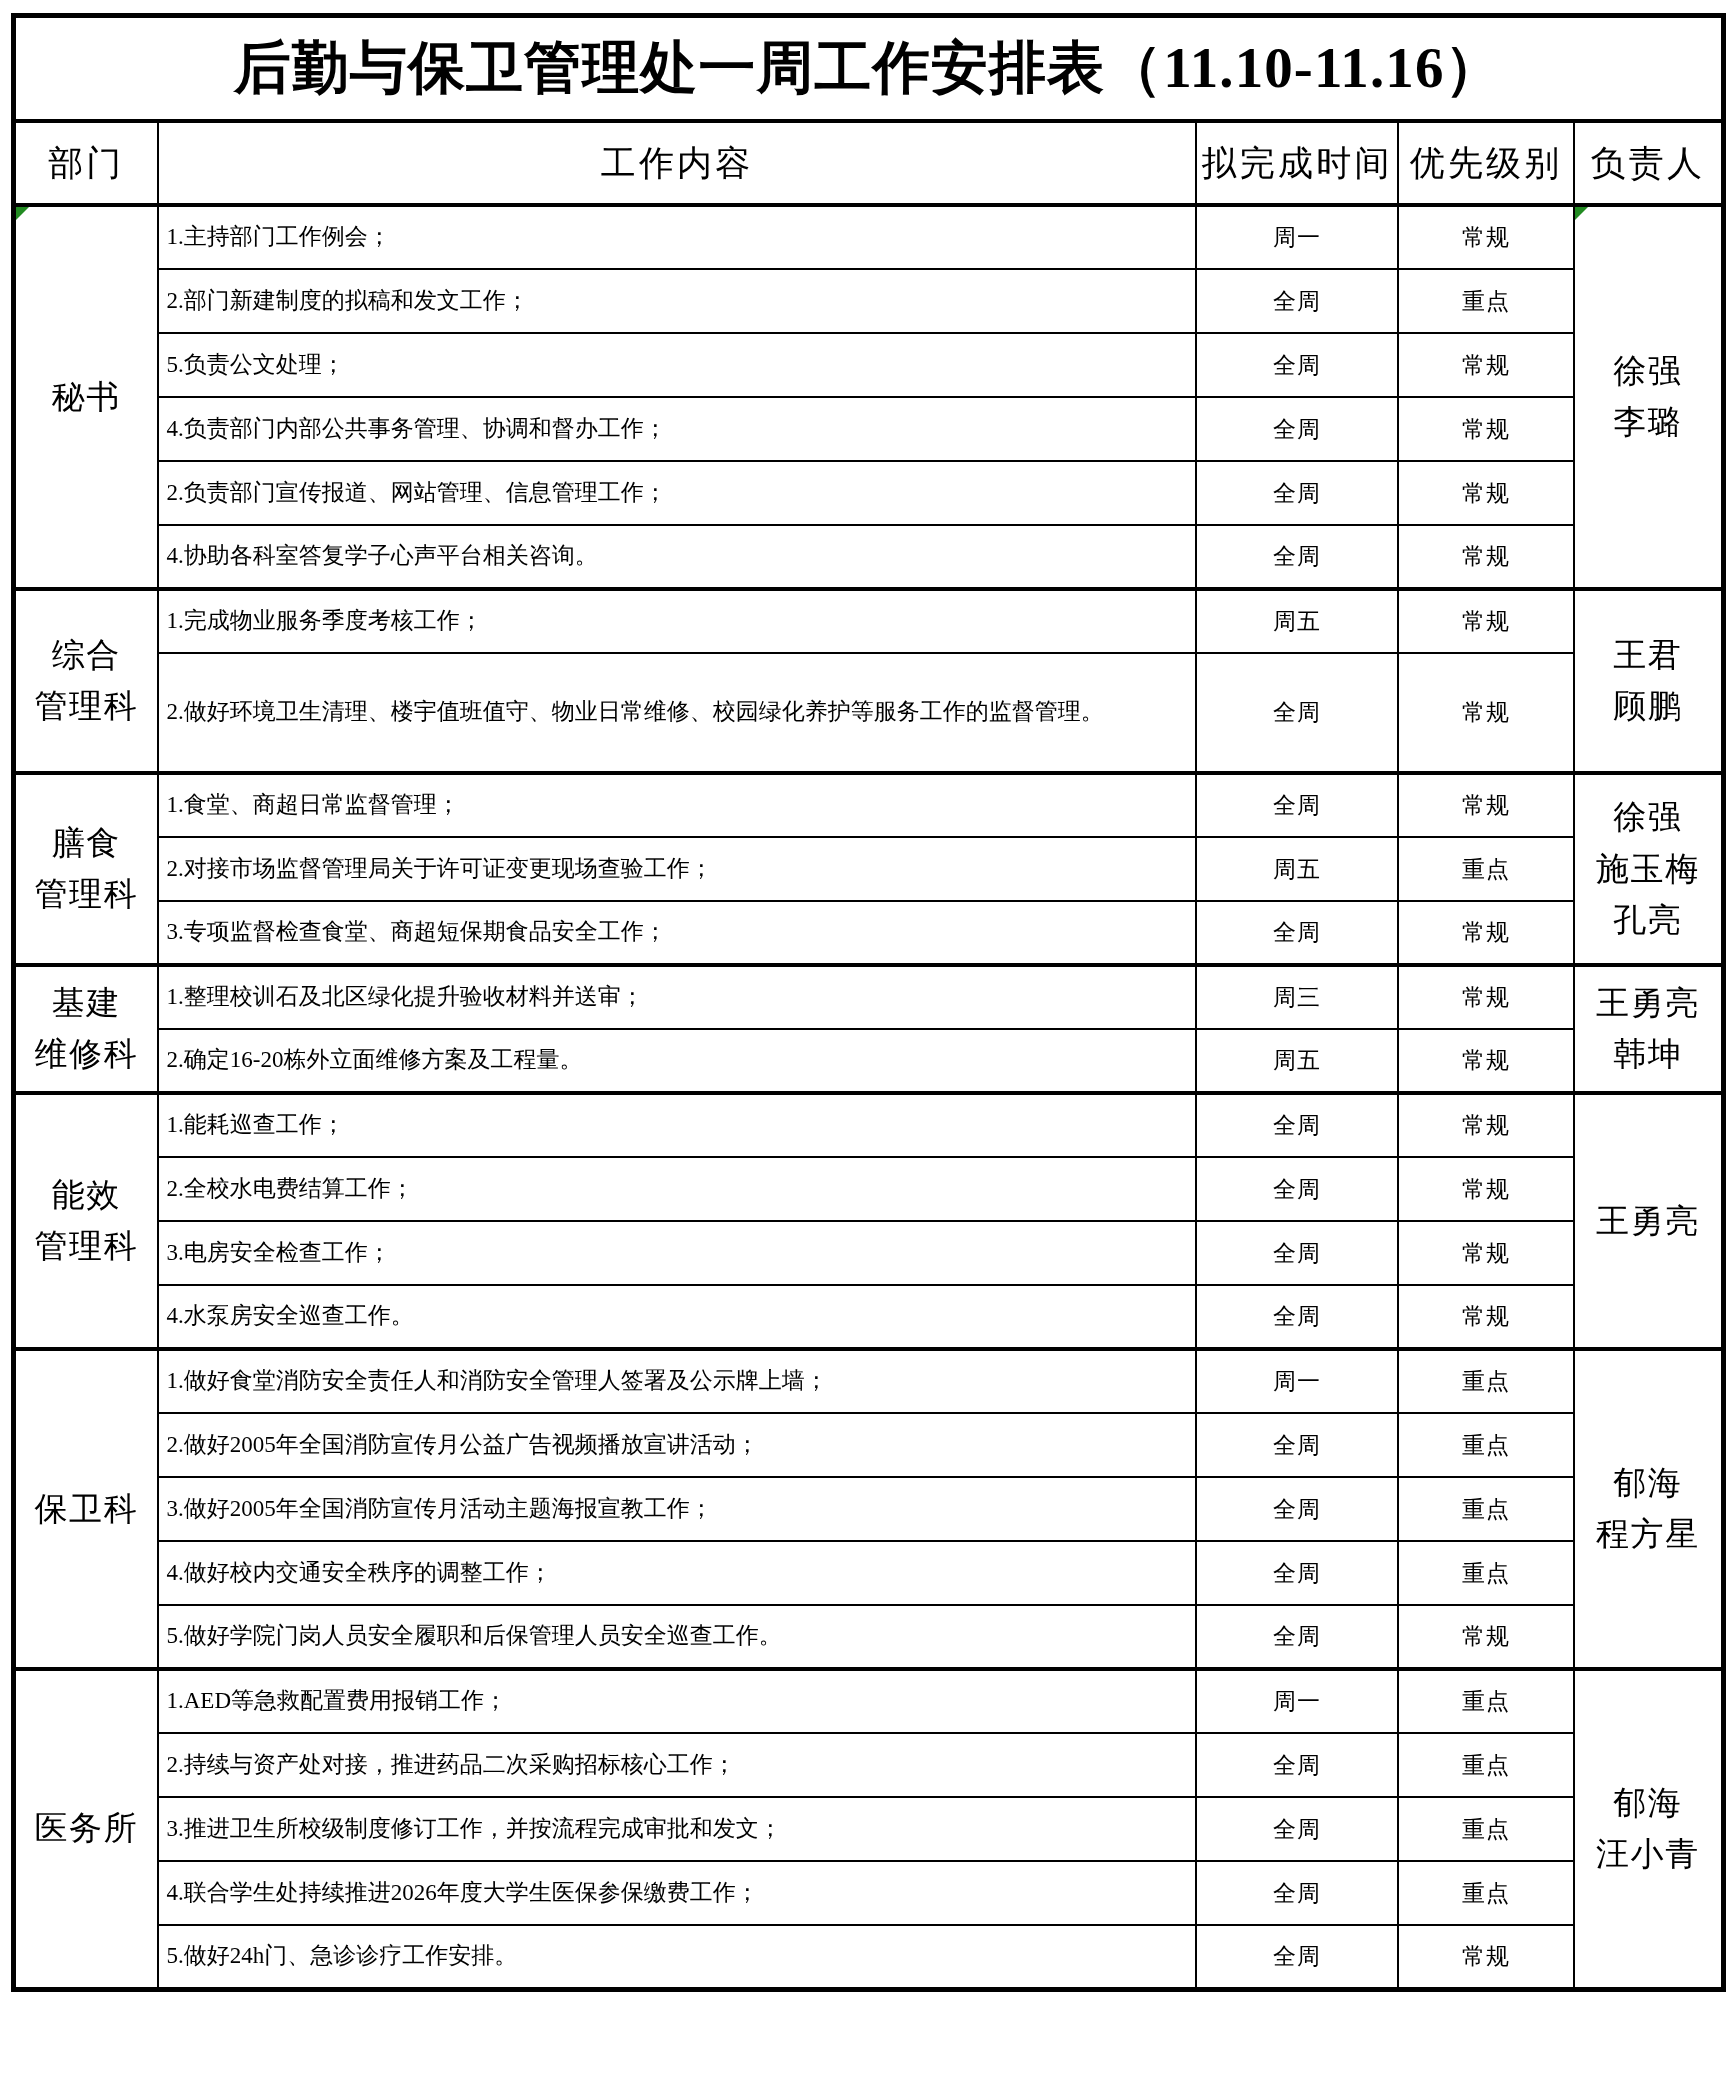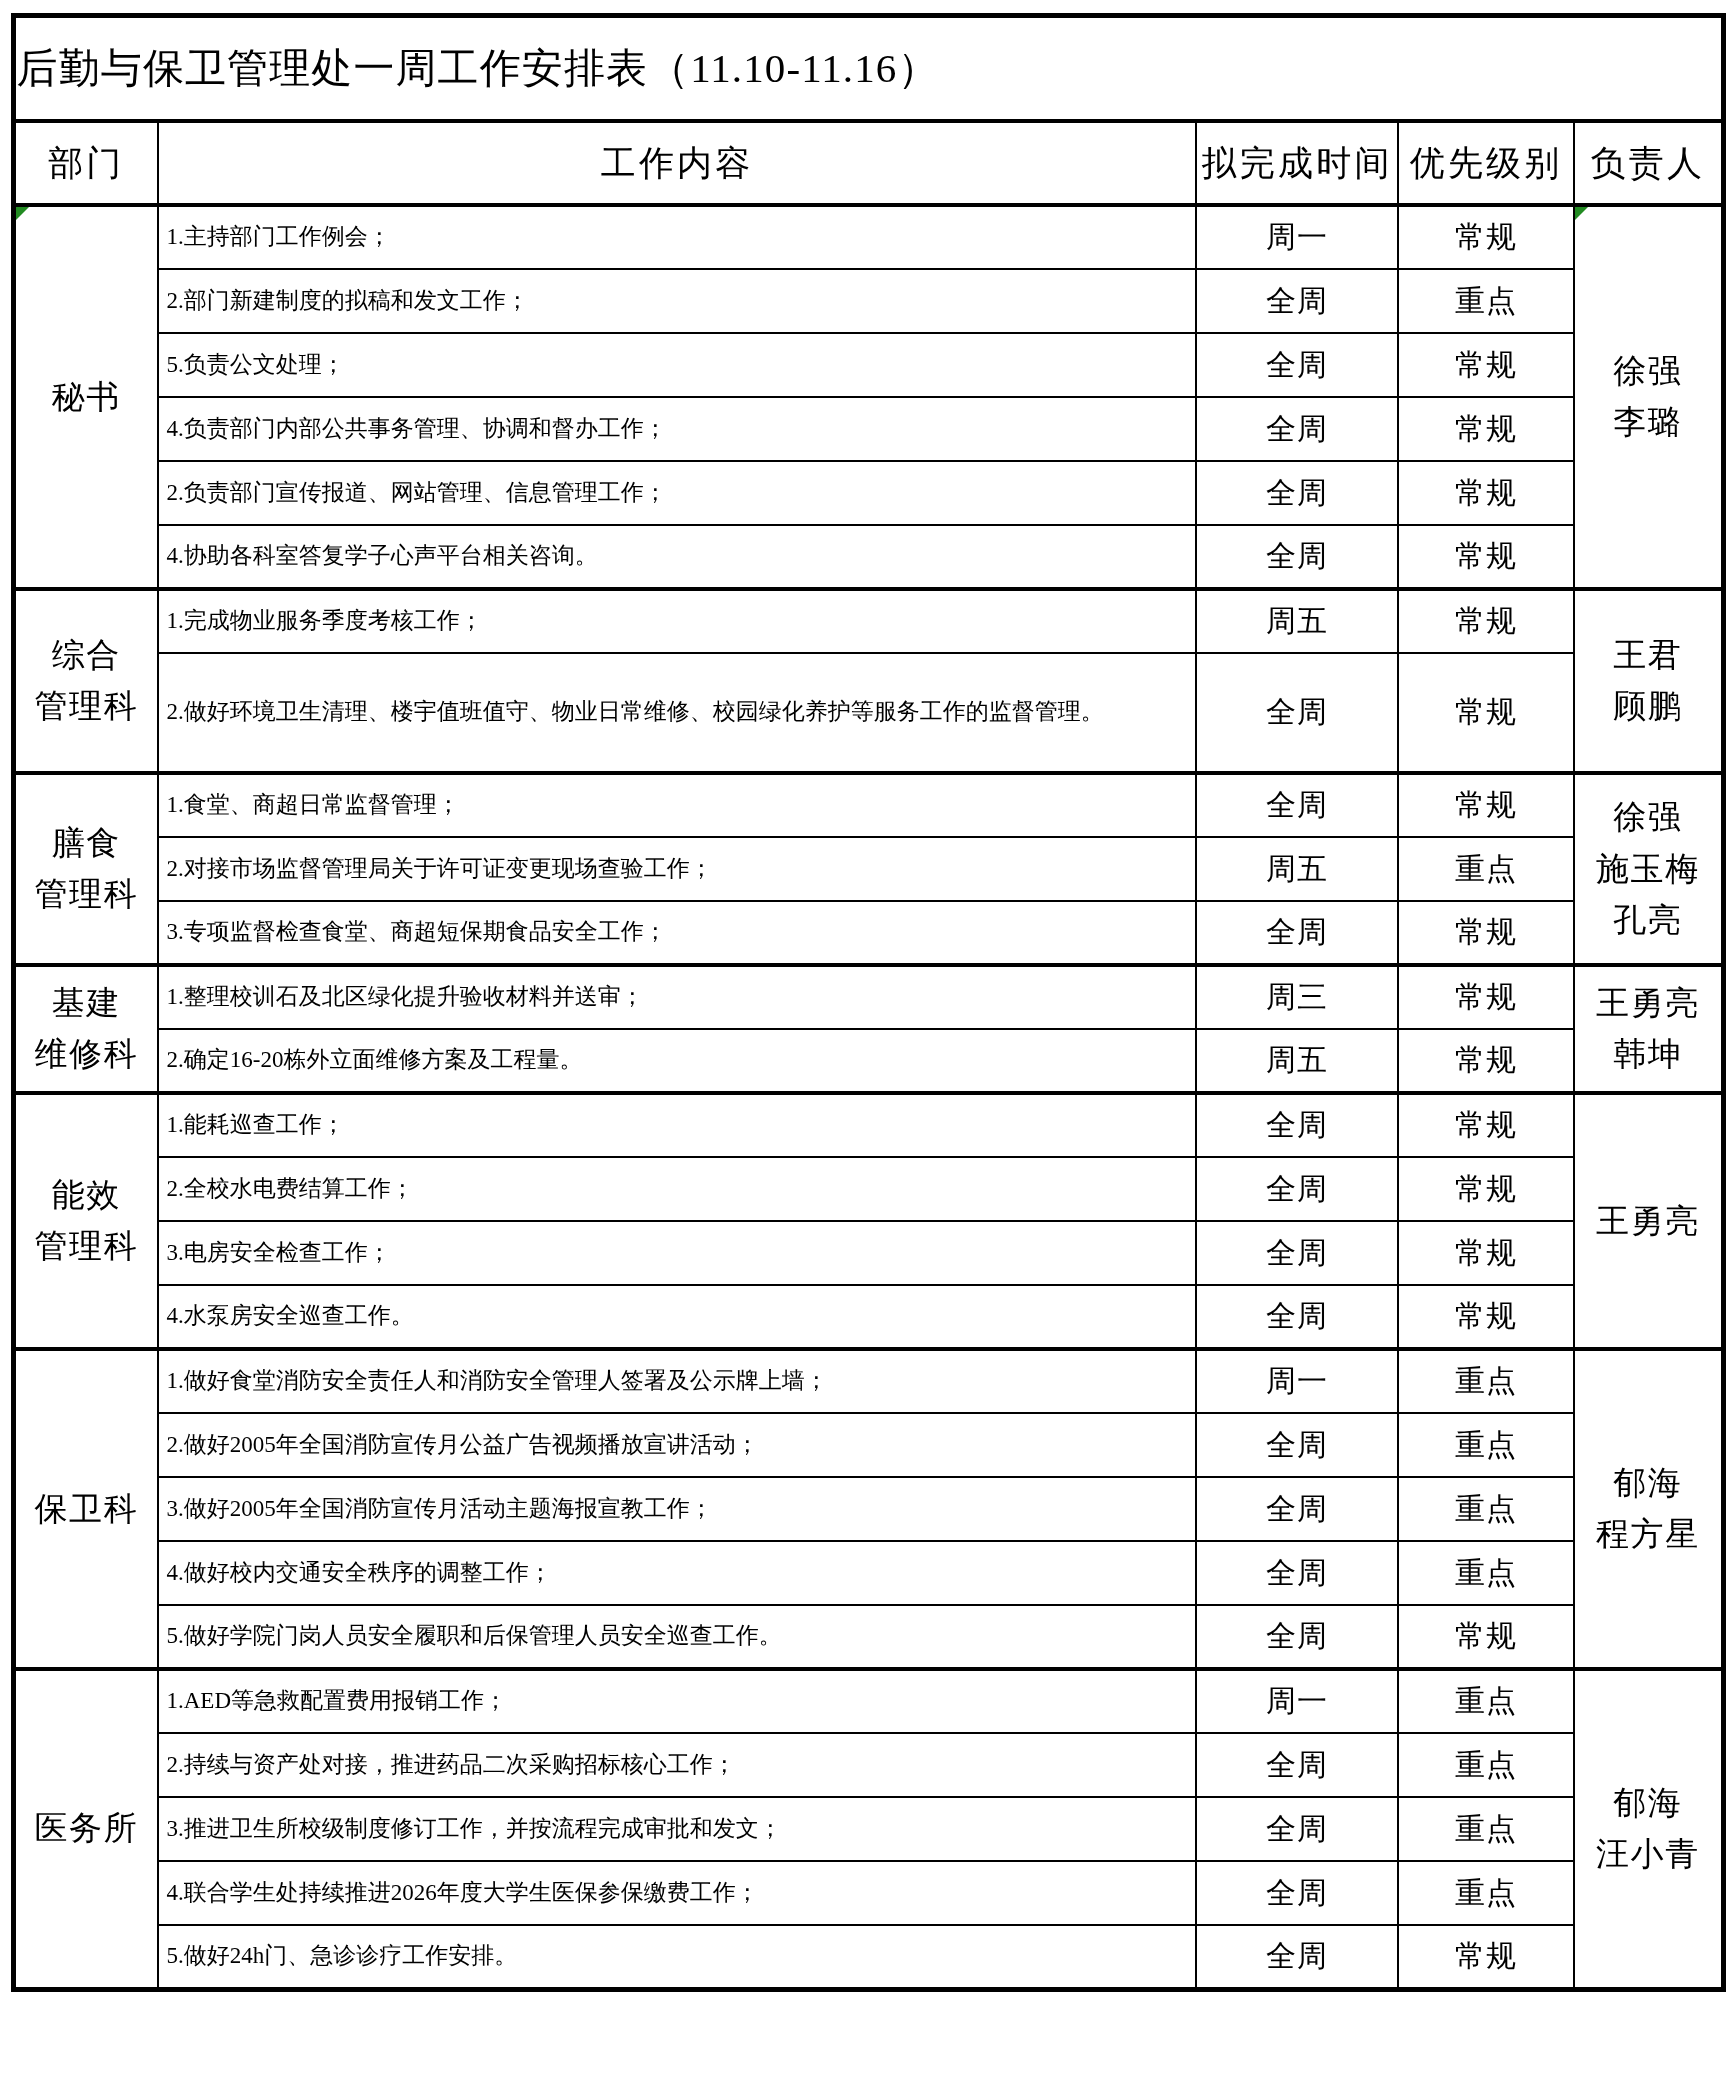--- a/index.html
+++ b/index.html
@@ -27,23 +27,23 @@
   }
   td, th {
     border: 2.1px solid #000;
     position: relative;
     overflow: hidden;
     vertical-align: middle;
     box-sizing: border-box;
   }
   tr.title-row td {
     height: 106px;
-    text-align: left;
-    font-size: 41px;
-    font-weight: normal;
+    text-align: center;
+    font-size: 57px;
+    font-weight: bold;
     border-bottom: 4.8px solid #000;
     letter-spacing: 1.1px;
   }
   tr.header-row th {
     height: 84px;
     text-align: center;
     font-size: 35px;
     font-weight: normal;
     border-bottom: 4.8px solid #000;
     letter-spacing: 3.2px;
@@ -59,21 +59,21 @@
     letter-spacing: 1.6px;
   }
   td.content {
     text-align: left;
     font-size: 23px;
     line-height: 1.5;
     padding: 2.1px 10.6px 2.1px 7.4px;
   }
   td.time, td.priority {
     text-align: center;
-    font-size: 30px;
+    font-size: 23px;
     letter-spacing: 1.1px;
   }
   span.cell-text { display: inline; }
   span.marker {
     position: absolute;
     top: 0;
     left: 0;
     width: 0;
     height: 0;
     border-top: 13.8px solid #228B22;

